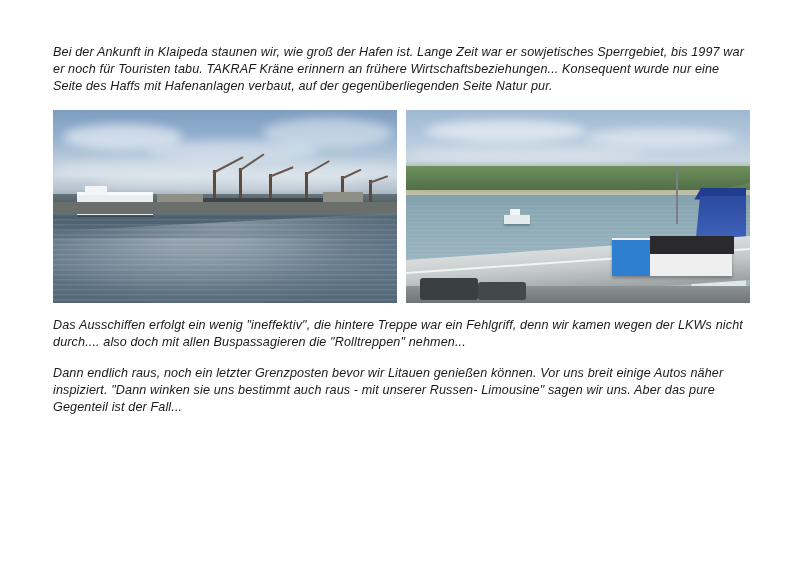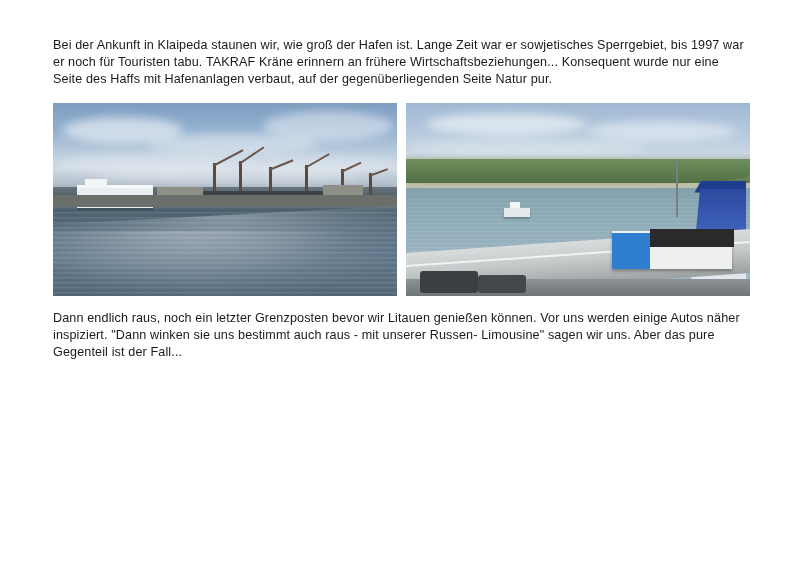--- a/index.html
+++ b/index.html
@@ -14,22 +14,23 @@
     position: relative;
     width: 804px;
     height: 570px;
     background: #ffffff;
     overflow: hidden;
     box-sizing: border-box;
   }
   .content {
     position: absolute;
     left: 53px;
-    top: 37px;
+    top: 44px;
     width: 697px;
+    font-style: italic;
   }
   .para {
     font-size: 12.6px;
     line-height: 17.2px;
     color: #1a1a1a;
     margin: 0 0 14px 0;
     text-align: left;
     letter-spacing: 0.01em;
   }
   .figure-row {
@@ -367,16 +368,17 @@
           <div class="truck-dark"></div>
           <div class="truck-cab"></div>
           <div class="deck-floor"></div>
           <div class="dark-car"></div>
           <div class="dark-car2"></div>
         </div>
       </div>
 
     </div>
 
-    <p class="para">Dann endlich raus, noch ein letzter Grenzposten bevor wir Litauen genießen können. Vor uns werden einige Autos näher inspiziert. "Dann winken sie uns bestimmt auch raus - mit unserer Russen- Limousine" sagen wir uns. Aber das pure Gegenteil ist der Fall...</p>
+    <p class="para">Das Ausschiffen erfolgt ein wenig "ineffektiv", die hintere Treppe war ein Fehlgriff, denn wir kamen wegen der LKWs nicht durch.... also doch mit allen Buspassagieren die "Rolltreppen" nehmen...</p>
+    <p class="para">Dann endlich raus, noch ein letzter Grenzposten bevor wir Litauen genießen können. Vor uns breit einige Autos näher inspiziert. "Dann winken sie uns bestimmt auch raus - mit unserer Russen- Limousine" sagen wir uns. Aber das pure Gegenteil ist der Fall...</p>
 
   </div>
 </div>
 
 </body></html>

